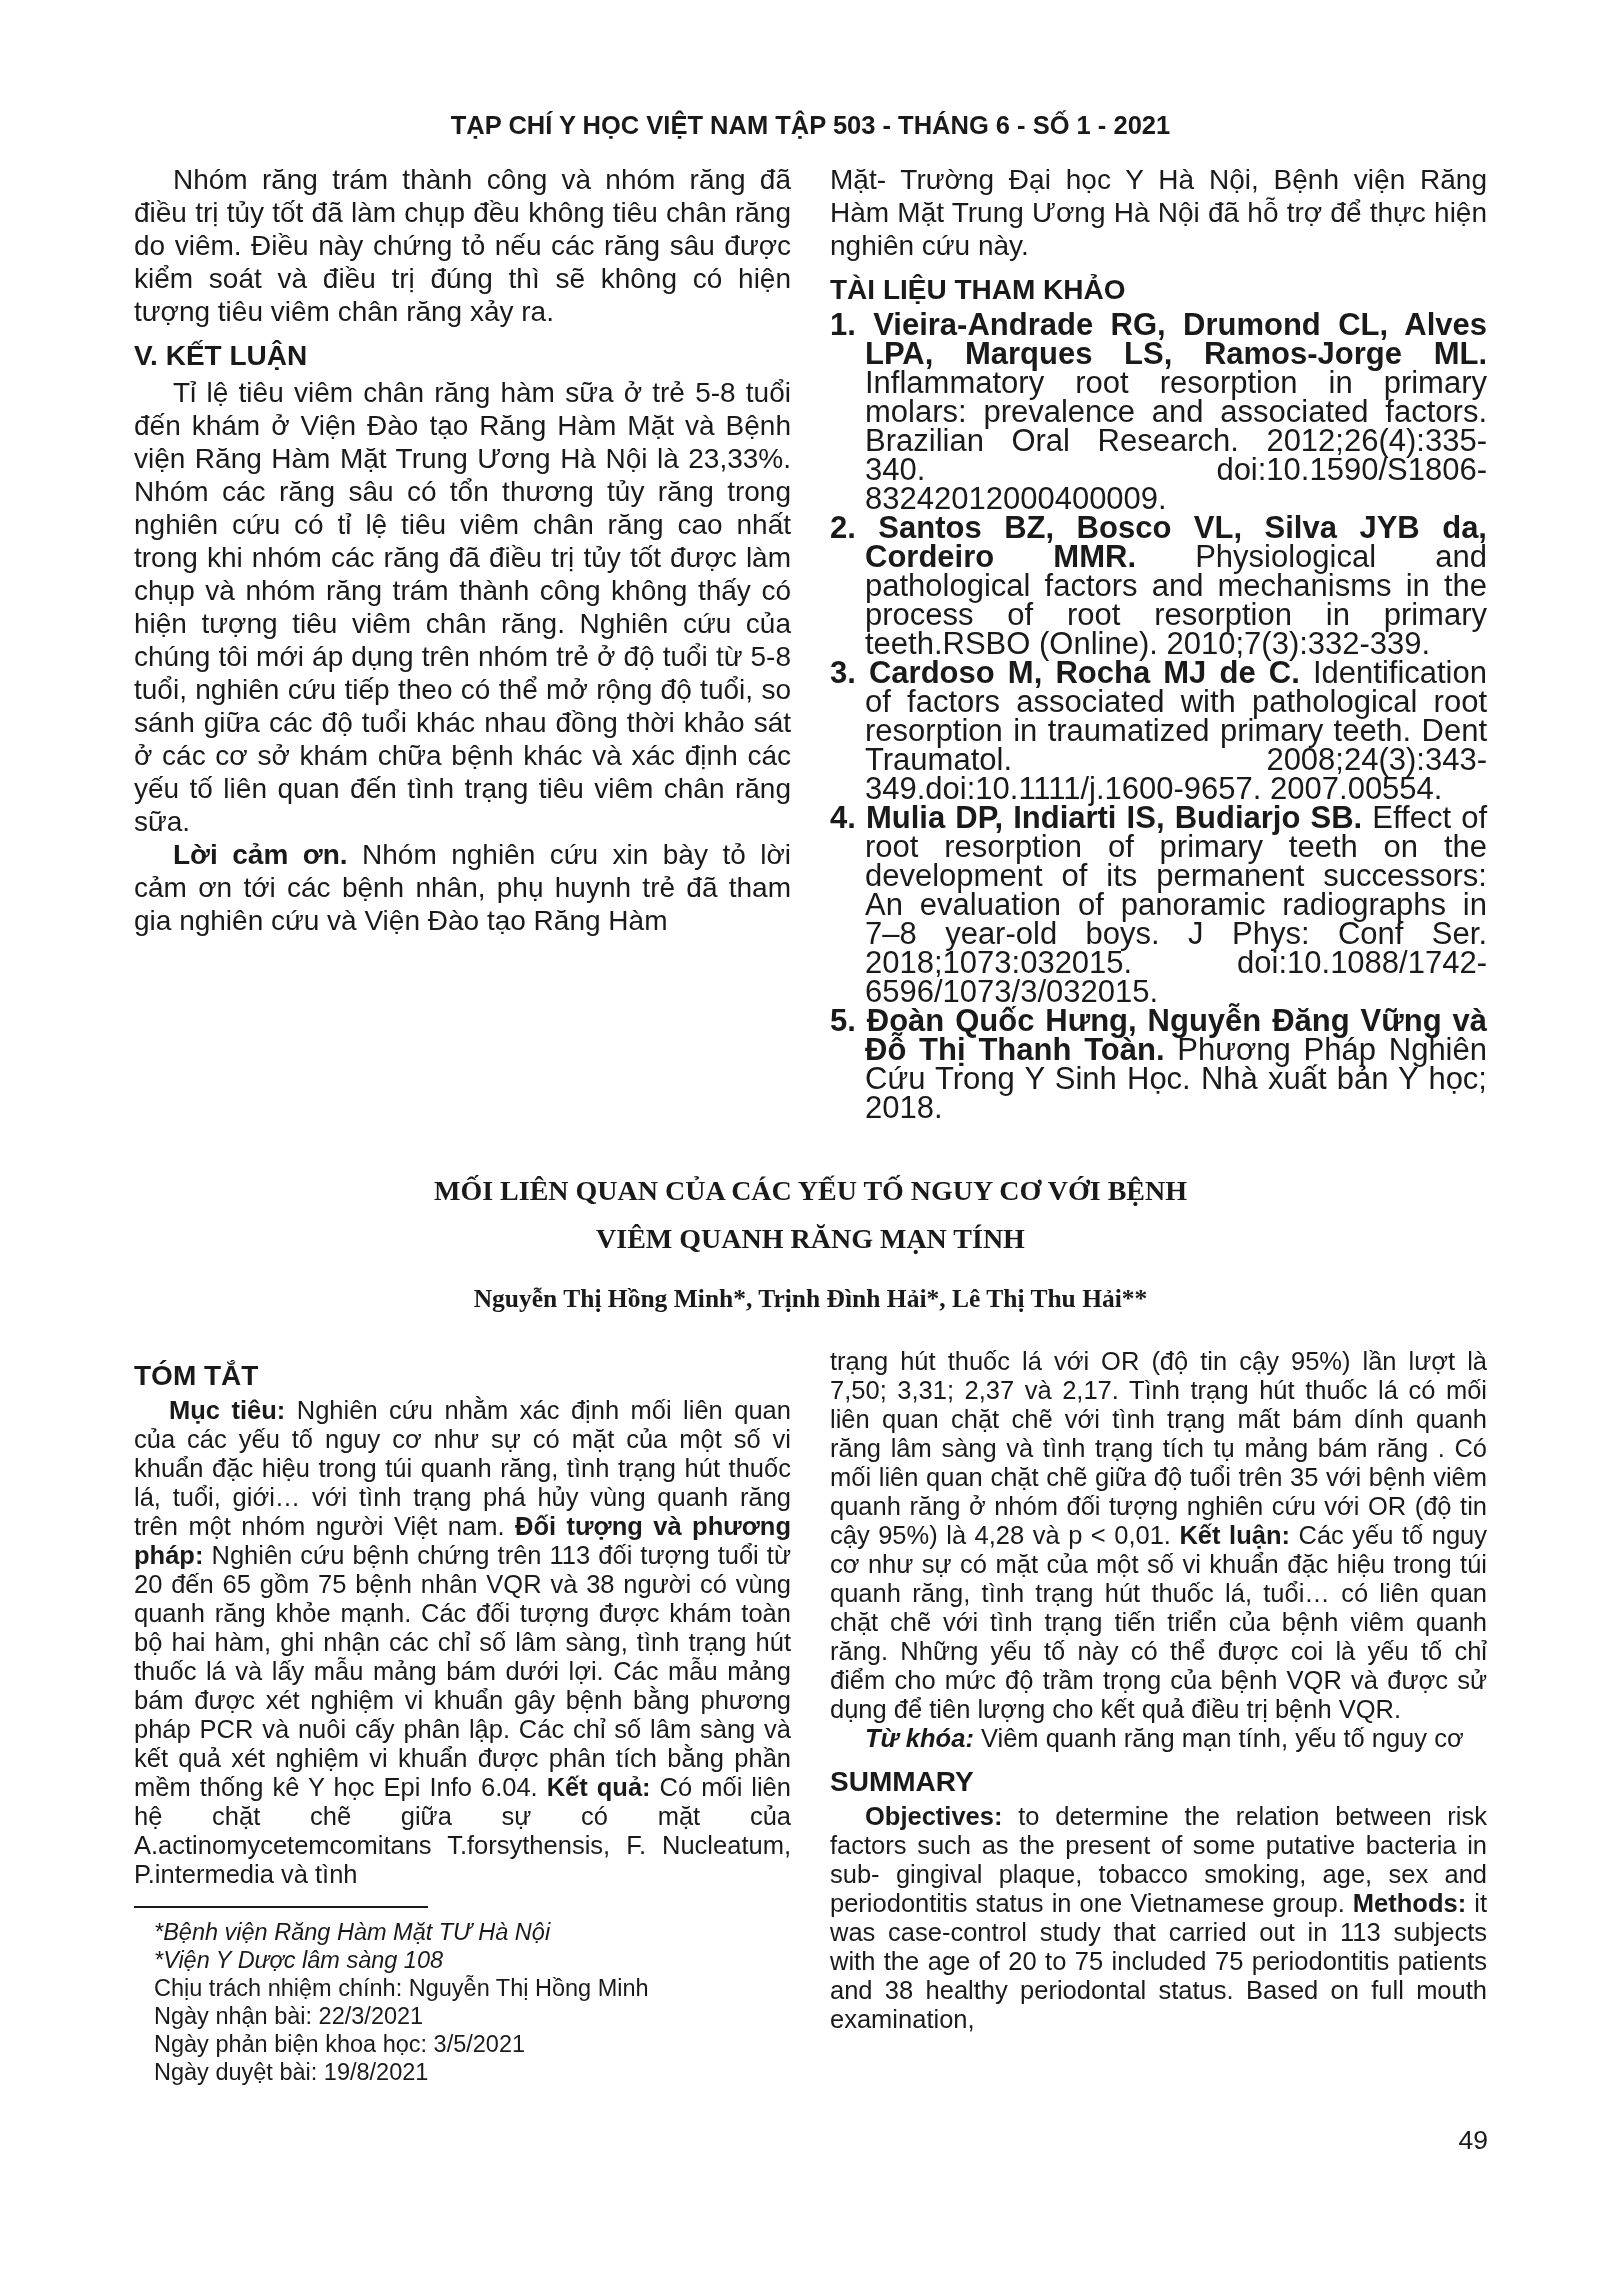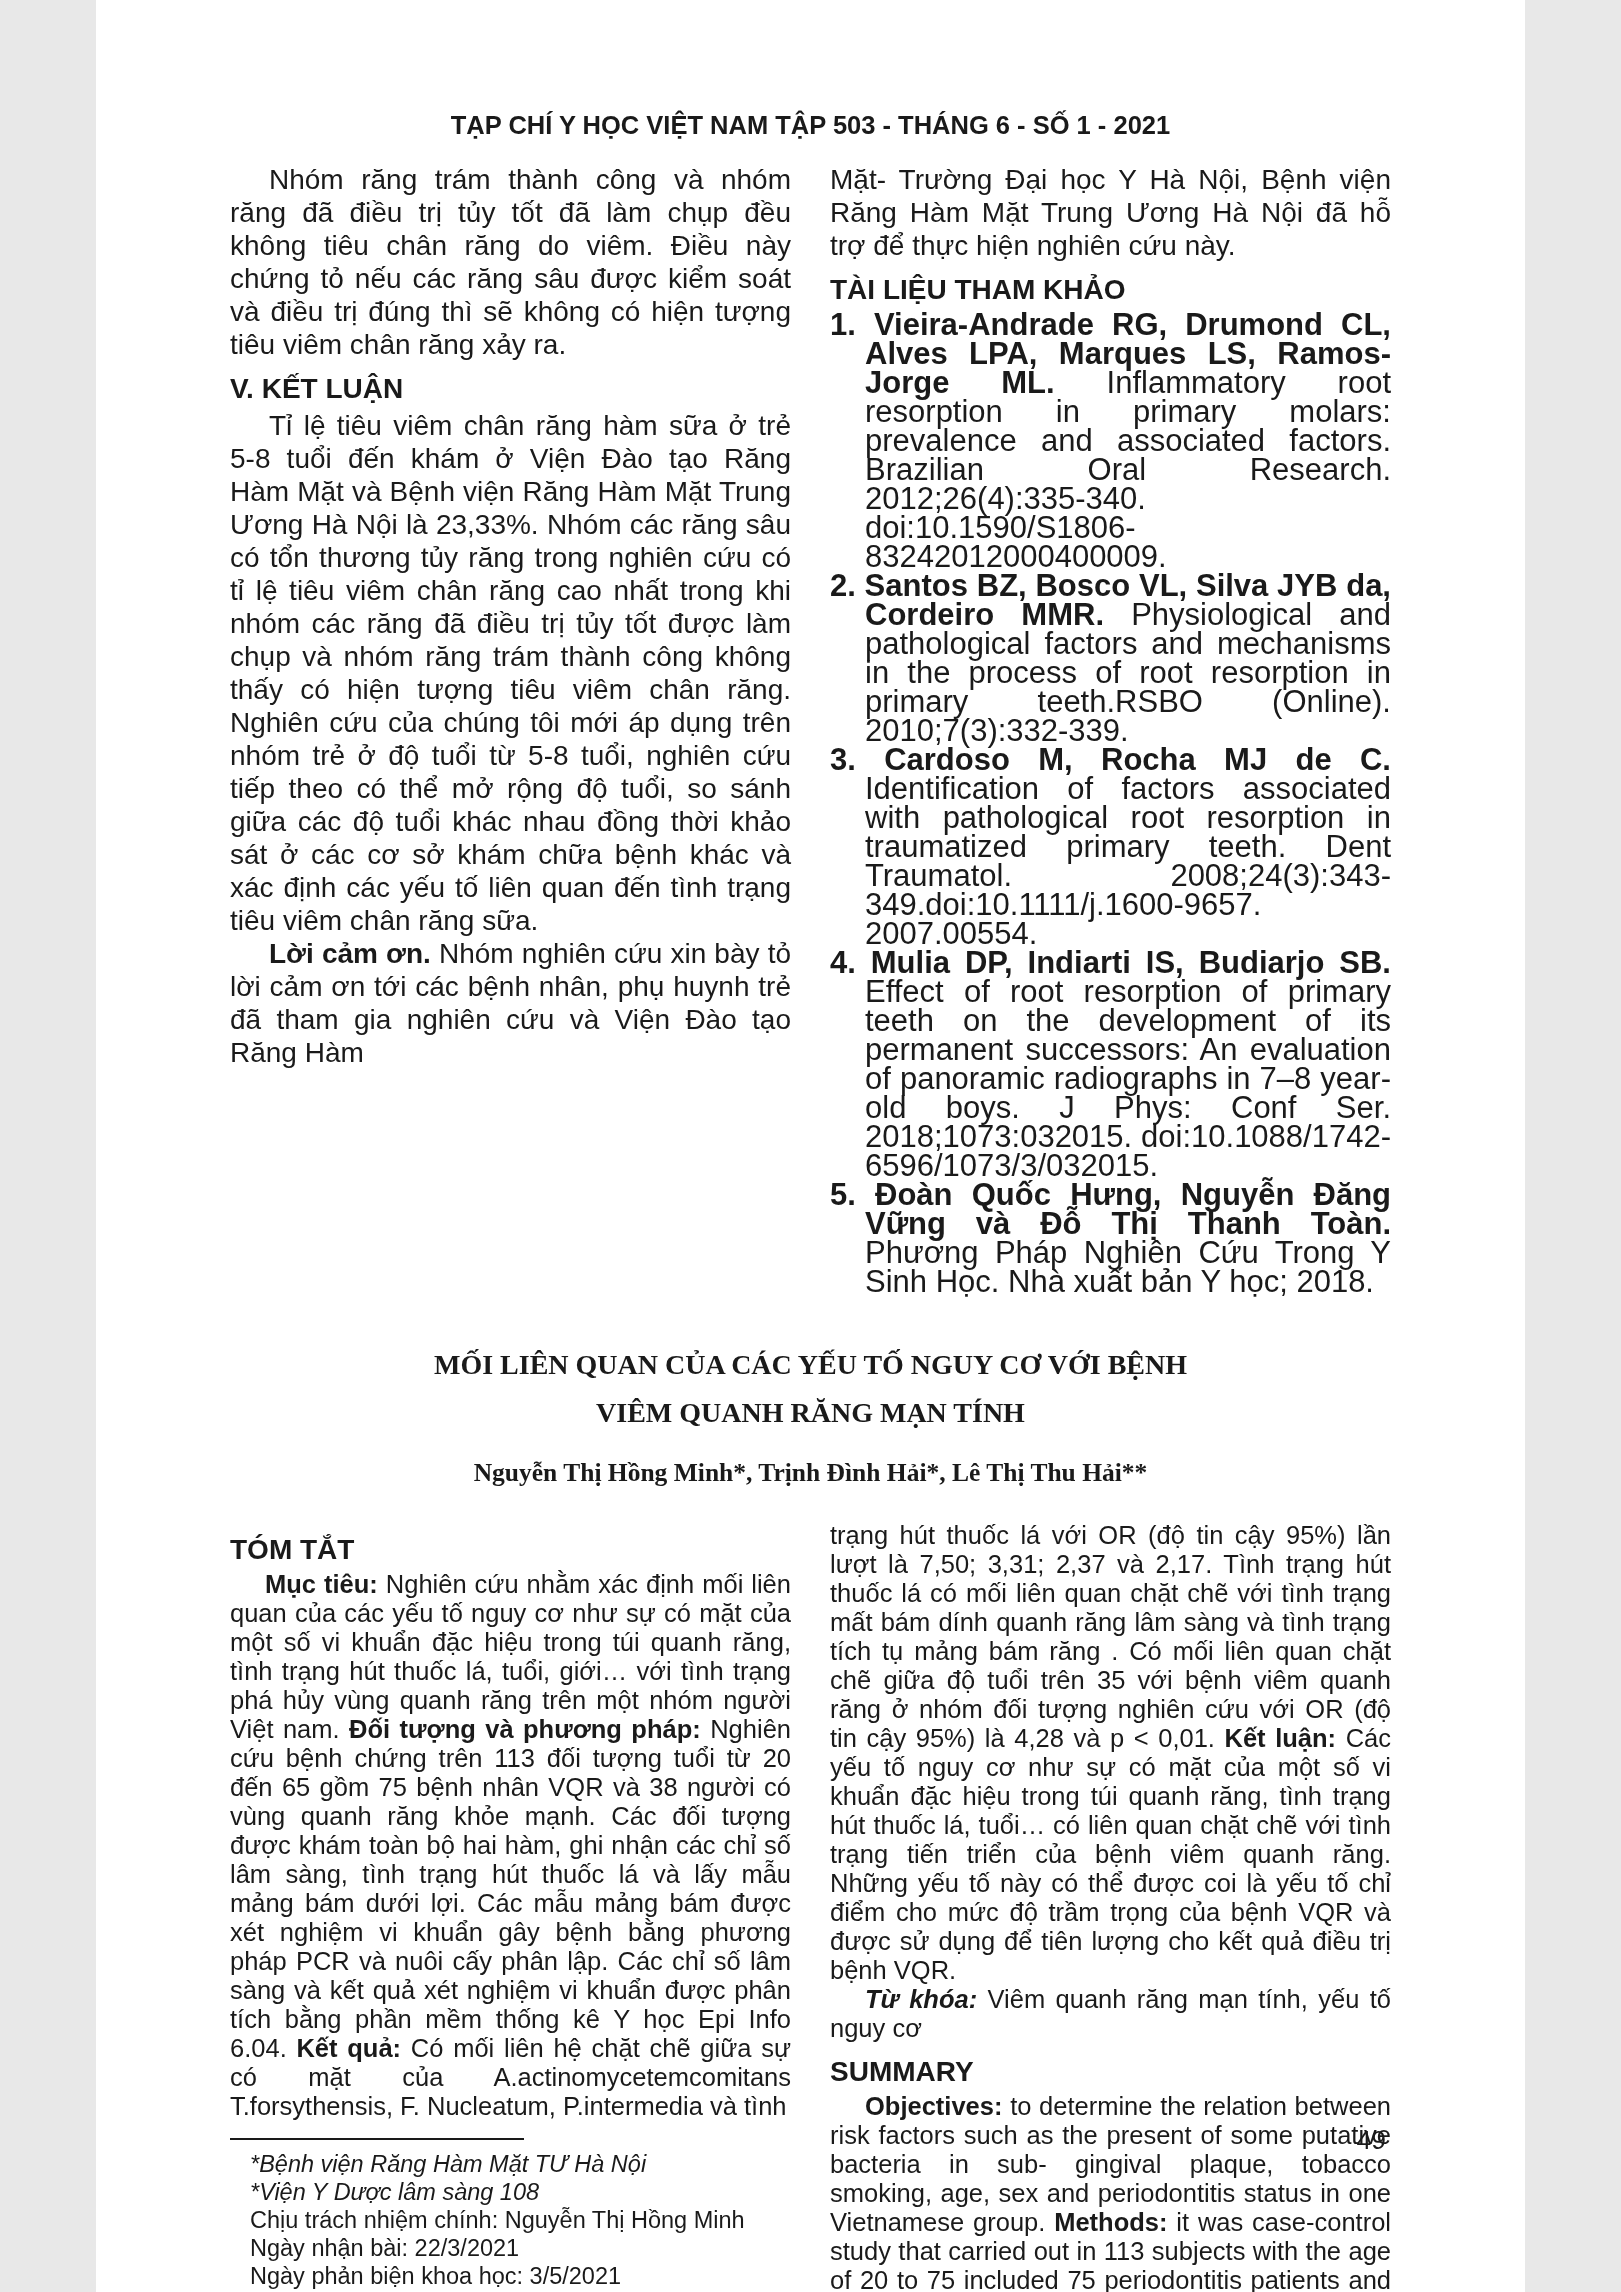--- a/index.html
+++ b/index.html
@@ -1,19 +1,19 @@
 <!DOCTYPE html>
 <html><head>
 <meta charset="utf-8">
 <style>
   * { margin:0; padding:0; box-sizing:border-box; }
   html,body { background:#e8e8e8; }
   .page {
     position:relative;
-    width:1429px; height:2293px;
+    width:1621px; height:2293px;
     margin:0 auto;
     background:#ffffff;
     color:#1a1a1a;
     font-family:"Liberation Sans", sans-serif;
     padding:110px 134px 0 134px;
     overflow:hidden;
   }
   .header {
     text-align:center;
     font-weight:bold;
@@ -59,21 +59,21 @@
     display:block;
     width:294px;
     border-top:2px solid #1a1a1a;
     margin-bottom:9.8px;
   }
   .fn-line { font-size:23.5px; line-height:28px;margin-left:20px; }
   .fn-line.italic { font-style:italic; }
   .page-number {
     position:absolute;
     top:2125px;
-    right:139px;
+    right:133px;
     font-size:26.5px;
   }
 </style>
 </head>
 <body>
 
 <div class="page">
 
   <div class="header">TẠP CHÍ Y HỌC VIỆT NAM TẬP 503 - THÁNG 6 - SỐ 1 - 2021</div>
 

